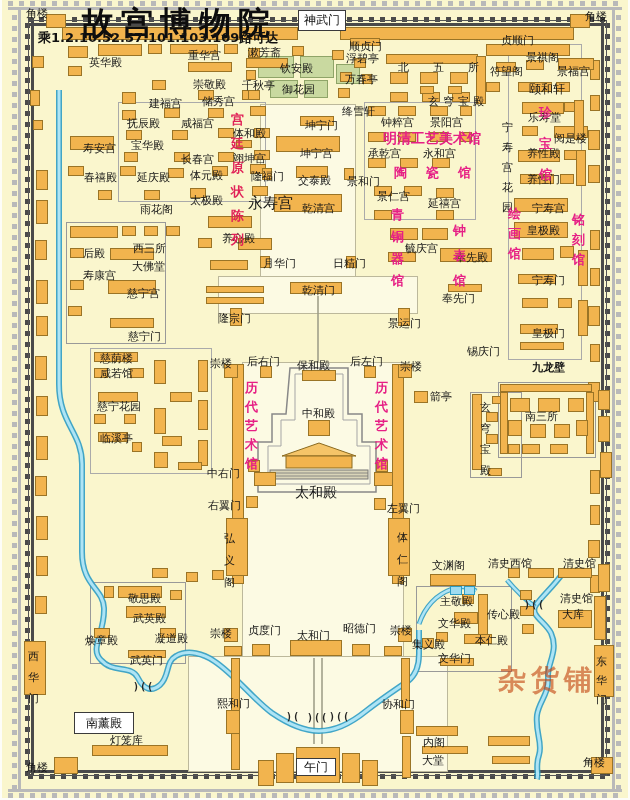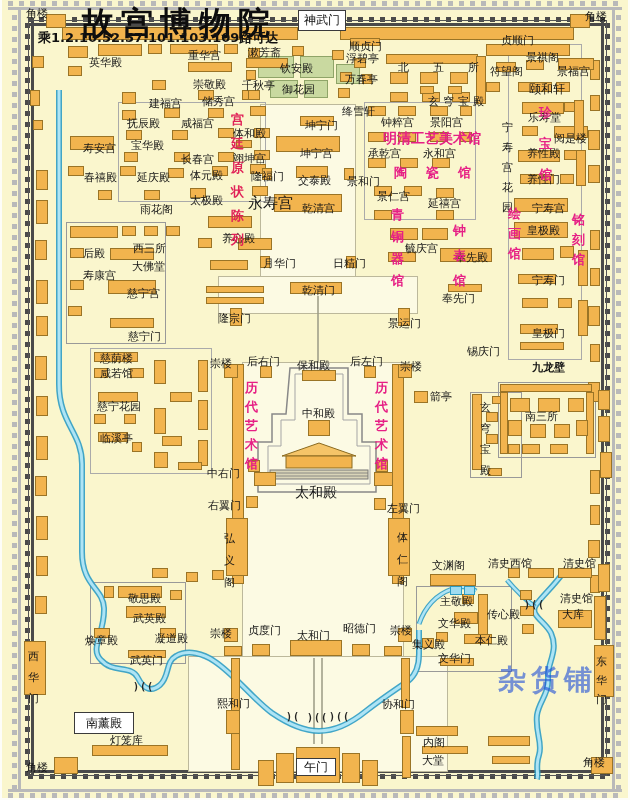--- a/index.html
+++ b/index.html
@@ -47,21 +47,21 @@
   .lbl{position:absolute;font:11px/1.15 "DejaVu Sans",sans-serif;color:#151515;white-space:nowrap;}
   .lbl.v{white-space:normal;word-break:break-all;text-align:center;}
   .lbl.pink{color:#e61f85;font-weight:bold;}
   .lbl.red{color:#e02257;font-weight:bold;}
   #title{position:absolute;left:80px;top:2px;font:bold 32px "DejaVu Serif",serif;color:#0d0d0d;
          letter-spacing:7px;white-space:nowrap;}
   #busnote{position:absolute;left:36px;top:29px;font:bold 13px "DejaVu Sans",sans-serif;color:#111;
            white-space:nowrap;}
   #wm1{position:absolute;left:72px;top:561px;font:bold 38px "DejaVu Serif",serif;color:#909090;
        opacity:.5;letter-spacing:3px;white-space:nowrap;}
-  #wm2{position:absolute;left:496px;top:661px;font:bold 28px "DejaVu Serif",serif;color:#1d4ed8;
+  #wm2{position:absolute;left:496px;top:661px;font:bold 28px "DejaVu Serif",serif;color:#c2410c;
        opacity:.6;letter-spacing:5px;white-space:nowrap;}
   svg{position:absolute;left:0;top:0;}
 </style>
 </head>
 <body>
 
 <div id="stage">
   <div id="map">
 
     <div class="cren h gray" style="left:6px;top:1px;width:614px;"></div>

